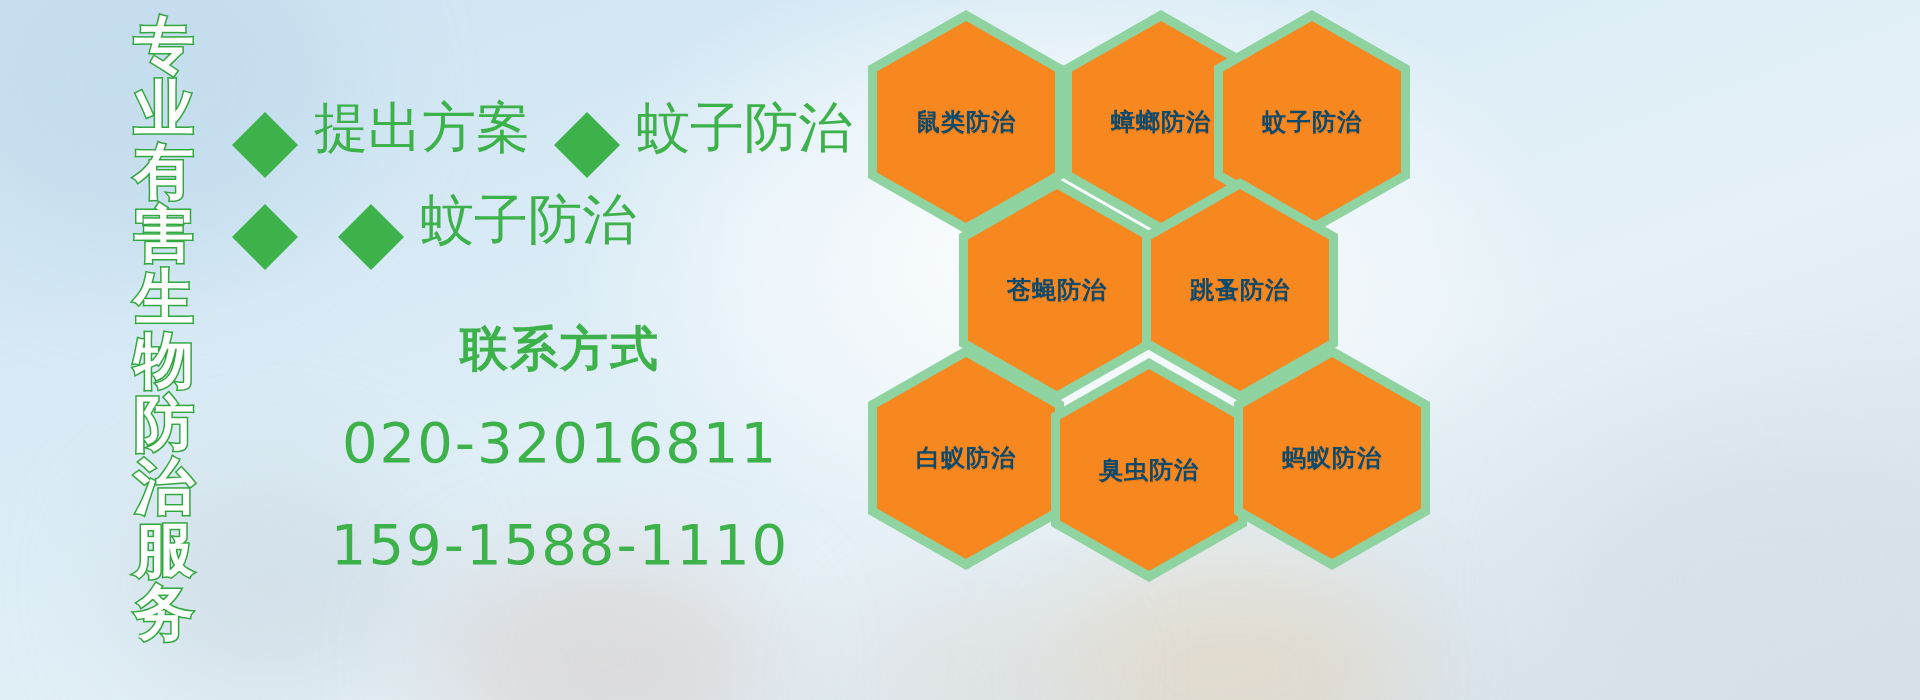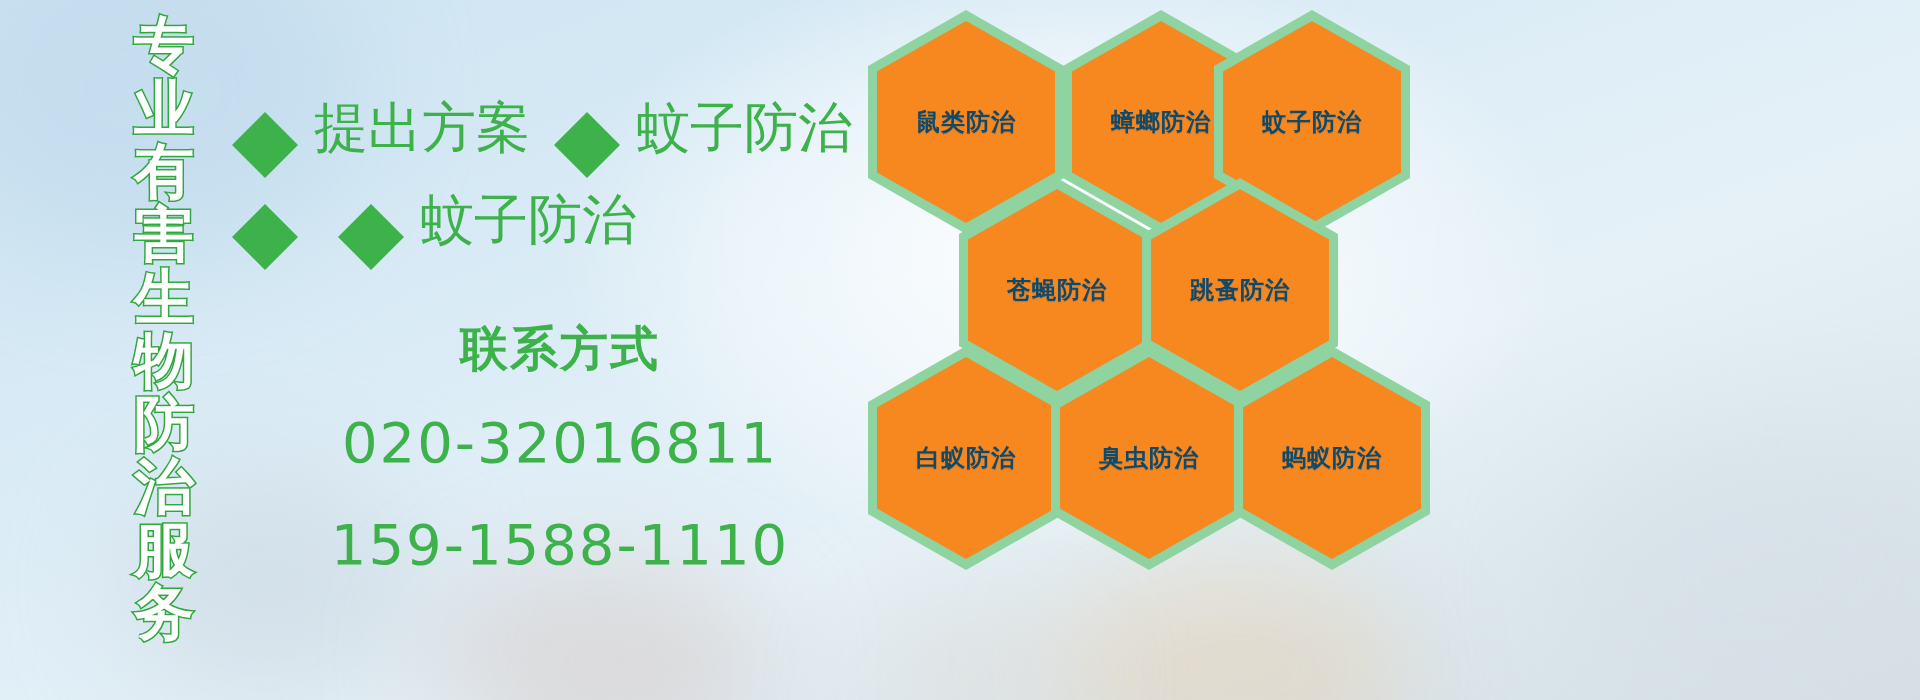--- a/index.html
+++ b/index.html
@@ -249,21 +249,21 @@
     <div class="hex" style="left:280px; top:178px;">
       <div class="hex-inner"></div>
       <span class="hex-label">跳蚤防治</span>
     </div>
 
     <div class="hex" style="left:6px; top:346px;">
       <div class="hex-inner"></div>
       <span class="hex-label">白蚁防治</span>
     </div>
 
-    <div class="hex" style="left:189px; top:346px;text-align:right;">
+    <div class="hex" style="left:189px; top:358px;text-align:right;">
       <div class="hex-inner"></div>
       <span class="hex-label">臭虫防治</span>
     </div>
 
     <div class="hex" style="left:372px; top:346px;">
       <div class="hex-inner"></div>
       <span class="hex-label">蚂蚁防治</span>
     </div>
 
   </div>

